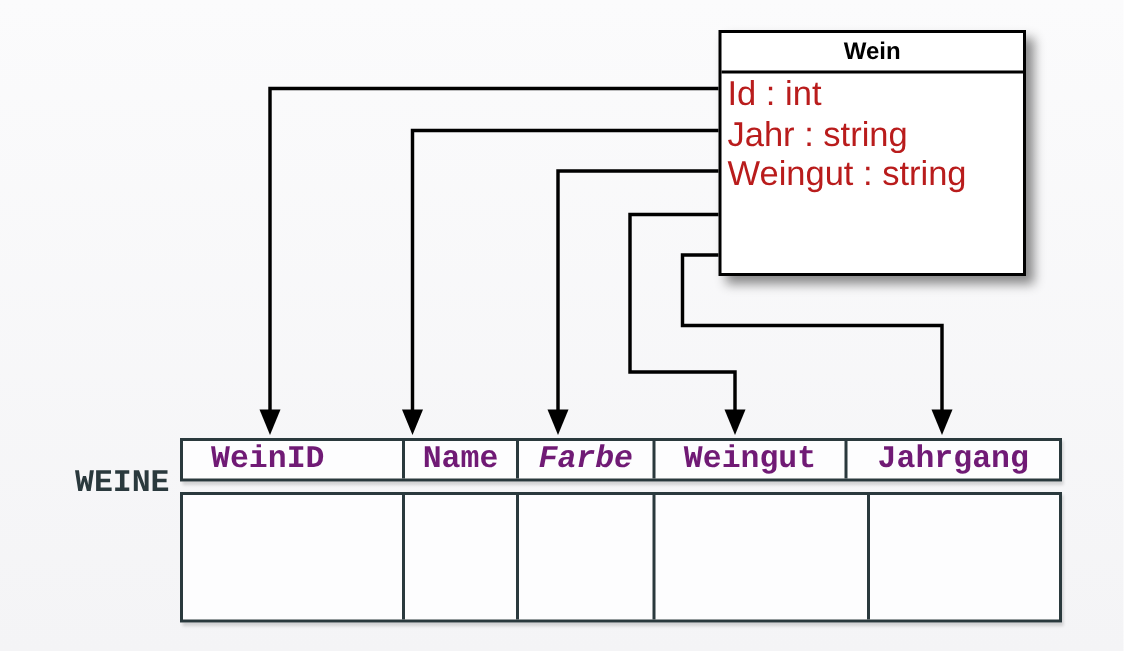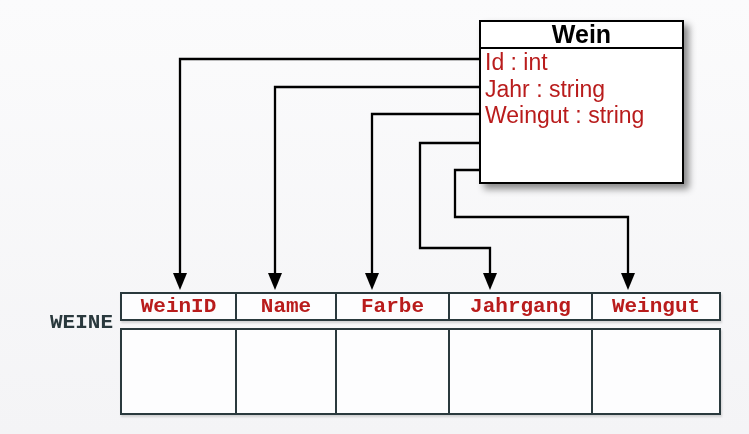--- a/index.html
+++ b/index.html
@@ -14,44 +14,44 @@
   .connectors polygon { fill:#000; stroke:none; }
 
   
   .class-box {
     position:absolute; left:479px; top:20px; width:205px; height:164px;
     box-sizing:border-box; background:#fff; border:2px solid #000;
     box-shadow:5px 5px 7px rgba(0,0,0,0.45); z-index:2;
   }
   .class-box .title {
     height:25px; line-height:25px; border-bottom:2px solid #000;
-    text-align:center; font-weight:bold; font-size:25px; color:#000;
+    text-align:center; font-weight:bold; font-size:16px; color:#000;
     white-space:nowrap; overflow:hidden;
   }
   .class-box .attr {
     height:26.6px; line-height:26.6px; font-size:23px; color:#b91c1c;
     padding-left:4px; white-space:nowrap; overflow:hidden;
   }
 
   
   .tbl-row {
     position:absolute; left:120px; display:flex; box-sizing:border-box;
     border:2px solid #2a393d; background:#fdfdfe; z-index:2;
     box-shadow:1px 2px 2px rgba(0,0,0,0.15);
   }
   .tbl-header { top:292px; height:29px; }
   .tbl-body   { top:328px; height:87px; }
   .tbl-row .cell {
     box-sizing:border-box; border-left:2px solid #2a393d;
     display:flex; align-items:center; justify-content:center;
     font-family:"Liberation Mono", monospace; font-weight:bold;
-    font-size:21px; color:#b91c1c; white-space:nowrap; overflow:hidden;
+    font-size:21px; color:#701a75; white-space:nowrap; overflow:hidden;
   }
   .tbl-row .cell:first-child { border-left:none; }
-  .w1 { width:113px; } .w2 { width:100px; } .w3 { width:113px; }
+  .w1 { width:113px; } .w2 { width:76px;margin-left:33px; } .w3 { width:91px;font-style:italic; }
   .w4 { width:143px; } .w5 { width:128px; }
 
   .tbl-name {
     position:absolute; left:35px; top:308px; width:78px; height:28px;
     display:flex; align-items:center; justify-content:flex-end;
     font-family:"Liberation Mono", monospace; font-weight:bold;
     font-size:21px; color:#2a393d; z-index:2;
   }
 </style>
 </head>
@@ -78,22 +78,22 @@
     <div class="attr">Jahr : string</div>
     <div class="attr">Weingut : string</div>
   </div>
 
   <div class="tbl-name">WEINE</div>
 
   <div class="tbl-row tbl-header">
     <div class="cell w1">WeinID</div>
     <div class="cell w2">Name</div>
     <div class="cell w3">Farbe</div>
+    <div class="cell w5">Weingut</div>
     <div class="cell w4">Jahrgang</div>
-    <div class="cell w5">Weingut</div>
   </div>
 
   <div class="tbl-row tbl-body">
     <div class="cell w1"></div>
     <div class="cell w2"></div>
     <div class="cell w3"></div>
     <div class="cell w4"></div>
     <div class="cell w5"></div>
   </div>
 

